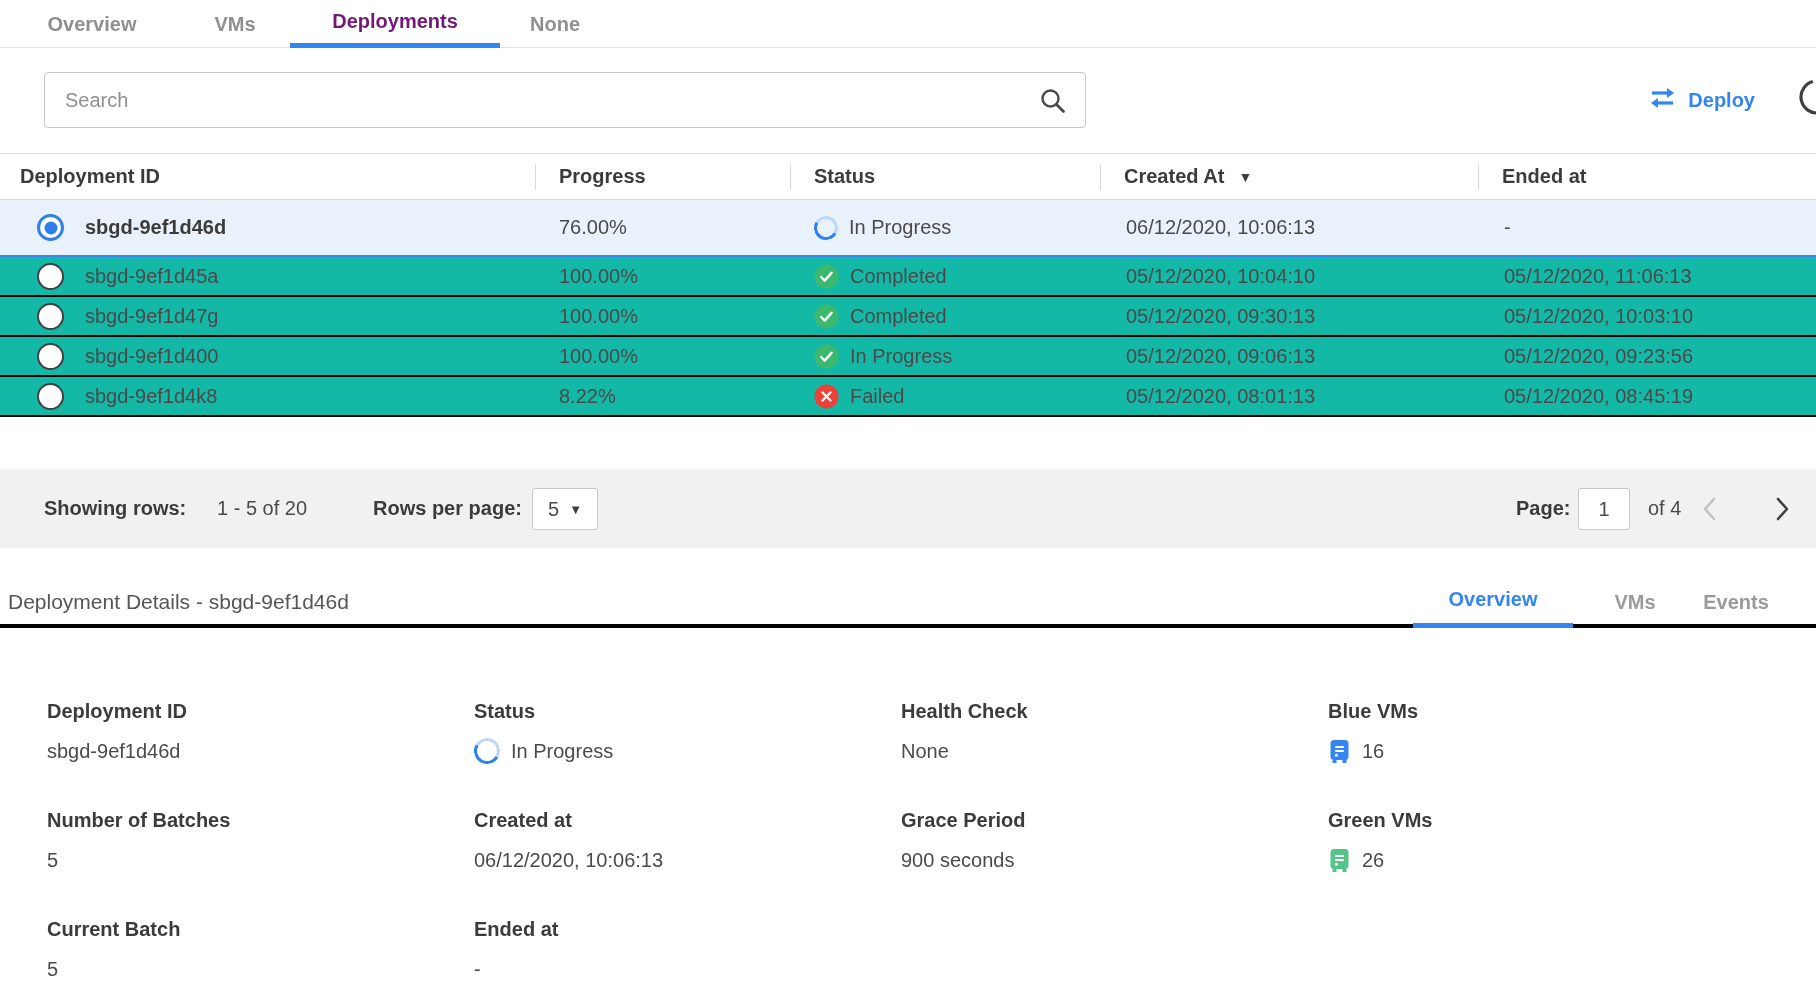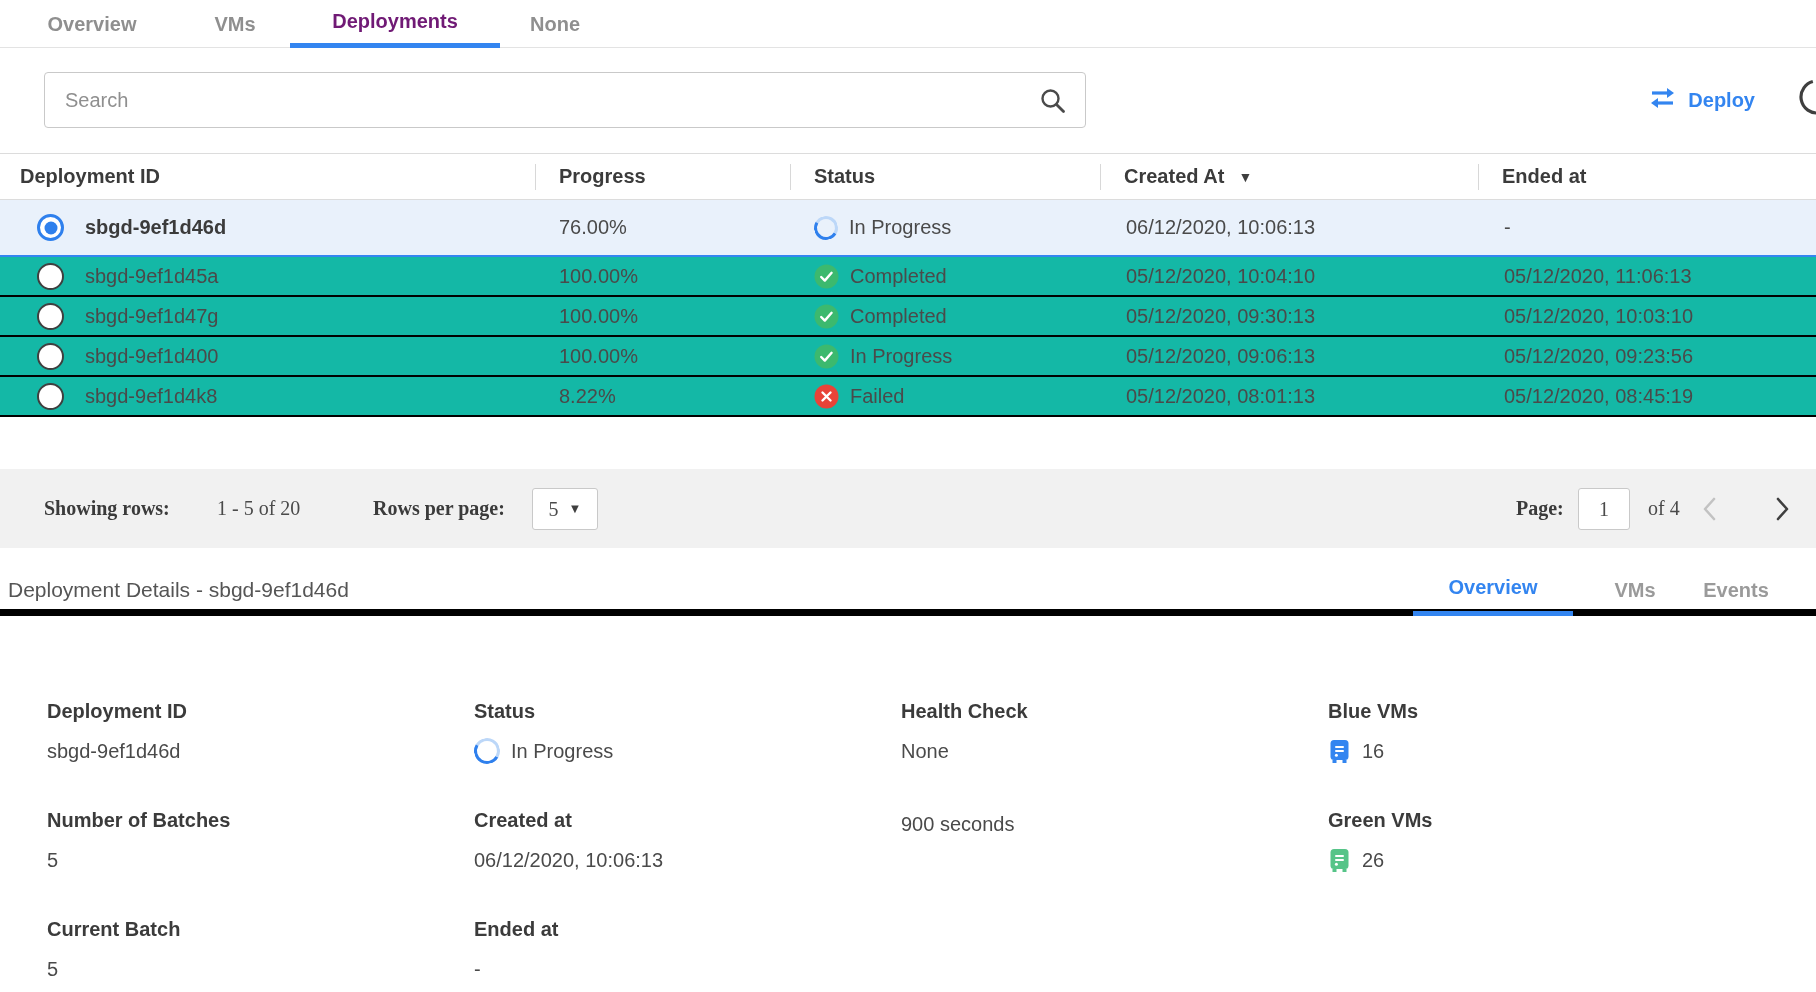--- a/index.html
+++ b/index.html
@@ -48,38 +48,38 @@
   .radio { width:27px; height:27px; border-radius:50%; border:2.5px solid #3f3f3f; background:#fff;
            flex:none; position:relative; cursor:pointer; }
   .trow.selected .radio { border:3px solid #2f80ed; }
   .trow.selected .radio::after { content:""; position:absolute; left:50%; top:50%; width:13px; height:13px;
            border-radius:50%; background:#2f80ed; transform:translate(-50%,-50%); }
   .spinner { display:inline-block; width:24px; height:24px; border-radius:50%; flex:none;
              border:3px solid #bcd7f8; border-left-color:#2f80ed; border-bottom-color:#2f80ed;
              transform:rotate(-15deg); }
   .sicon { display:inline-flex; flex:none; }
   
-  .tfooter { position:absolute; left:0; top:469px; width:1816px; height:79px; background:#f1f1f1;font-family:Liberation Serif, serif; }
+  .tfooter { position:absolute; left:0; top:469px; width:1816px; height:79px; background:#f1f1f1; }
   .tfooter .fitem { position:absolute; top:0; height:79px; display:flex; align-items:center; }
   .flabel { font-weight:700; color:#3b3b3b; }
   .f-showing-label { left:44px; }
   .f-showing-value { left:217px; }
   .f-rpp-label { left:373px; }
   .rpp-select { left:532px; top:19px; position:absolute; width:66px; height:42px; background:#fff;
                 border:1px solid #c9c9c9; border-radius:3px; display:flex; align-items:center;
                 justify-content:center; gap:10px; cursor:pointer; }
   .rpp-caret { font-size:13px; color:#3f3f3f; }
   .f-page-label { left:1516px; }
   .page-input { position:absolute; left:1578px; top:19px; width:52px; height:42px; border:1px solid #c9c9c9;
                 border-radius:3px; background:#fff; text-align:center; font:inherit; color:#4a4a4a; outline:none; }
   .f-page-total { left:1648px; }
   .pager-prev { left:1700px; cursor:pointer; }
   .pager-next { left:1772px; cursor:pointer; }
   
-  .details-header { position:absolute; left:0; top:564px; width:1816px; height:52px; border-bottom:7px solid #000000; }
+  .details-header { position:absolute; left:0; top:576px; width:1816px; height:52px; border-bottom:4px solid #000000; }
   .details-title { position:absolute; left:8px; top:14px; font-size:21px; color:#555; }
   .dtab { position:absolute; top:0; height:52px; display:flex; align-items:center; justify-content:center;
           font-weight:700; color:#9a9a9a; cursor:pointer; }
   .dtab.active { color:#3385f0; border-bottom:5px solid #3385f0; }
   .dtab-overview { left:1413px; width:160px; }
   .dtab-vms { left:1598px; width:74px; }
   .dtab-events { left:1692px; width:88px; }
   
   .fields { position:absolute; left:47px; top:700px; width:1708px; display:grid;
             grid-template-columns:repeat(4,1fr); grid-auto-rows:109px; }
@@ -308,20 +308,21 @@
     <div class="flab">Number of Batches</div>
     <div class="fval">5</div>
   </div>
 
   <div class="field">
     <div class="flab">Created at</div>
     <div class="fval">06/12/2020, 10:06:13</div>
   </div>
 
   <div class="field">
+    <div class="flab">Grace Period</div>
     <div class="fval">900 seconds</div>
   </div>
 
   <div class="field">
     <div class="flab">Green VMs</div>
     <div class="fval">
         <svg width="23" height="25" viewBox="0 0 23 25">
           <rect x="2.5" y="1" width="18" height="20" rx="3.5" fill="#56c488"></rect>
           <rect x="4.5" y="21" width="4" height="3" fill="#56c488"></rect>
           <rect x="14.5" y="21" width="4" height="3" fill="#56c488"></rect>

